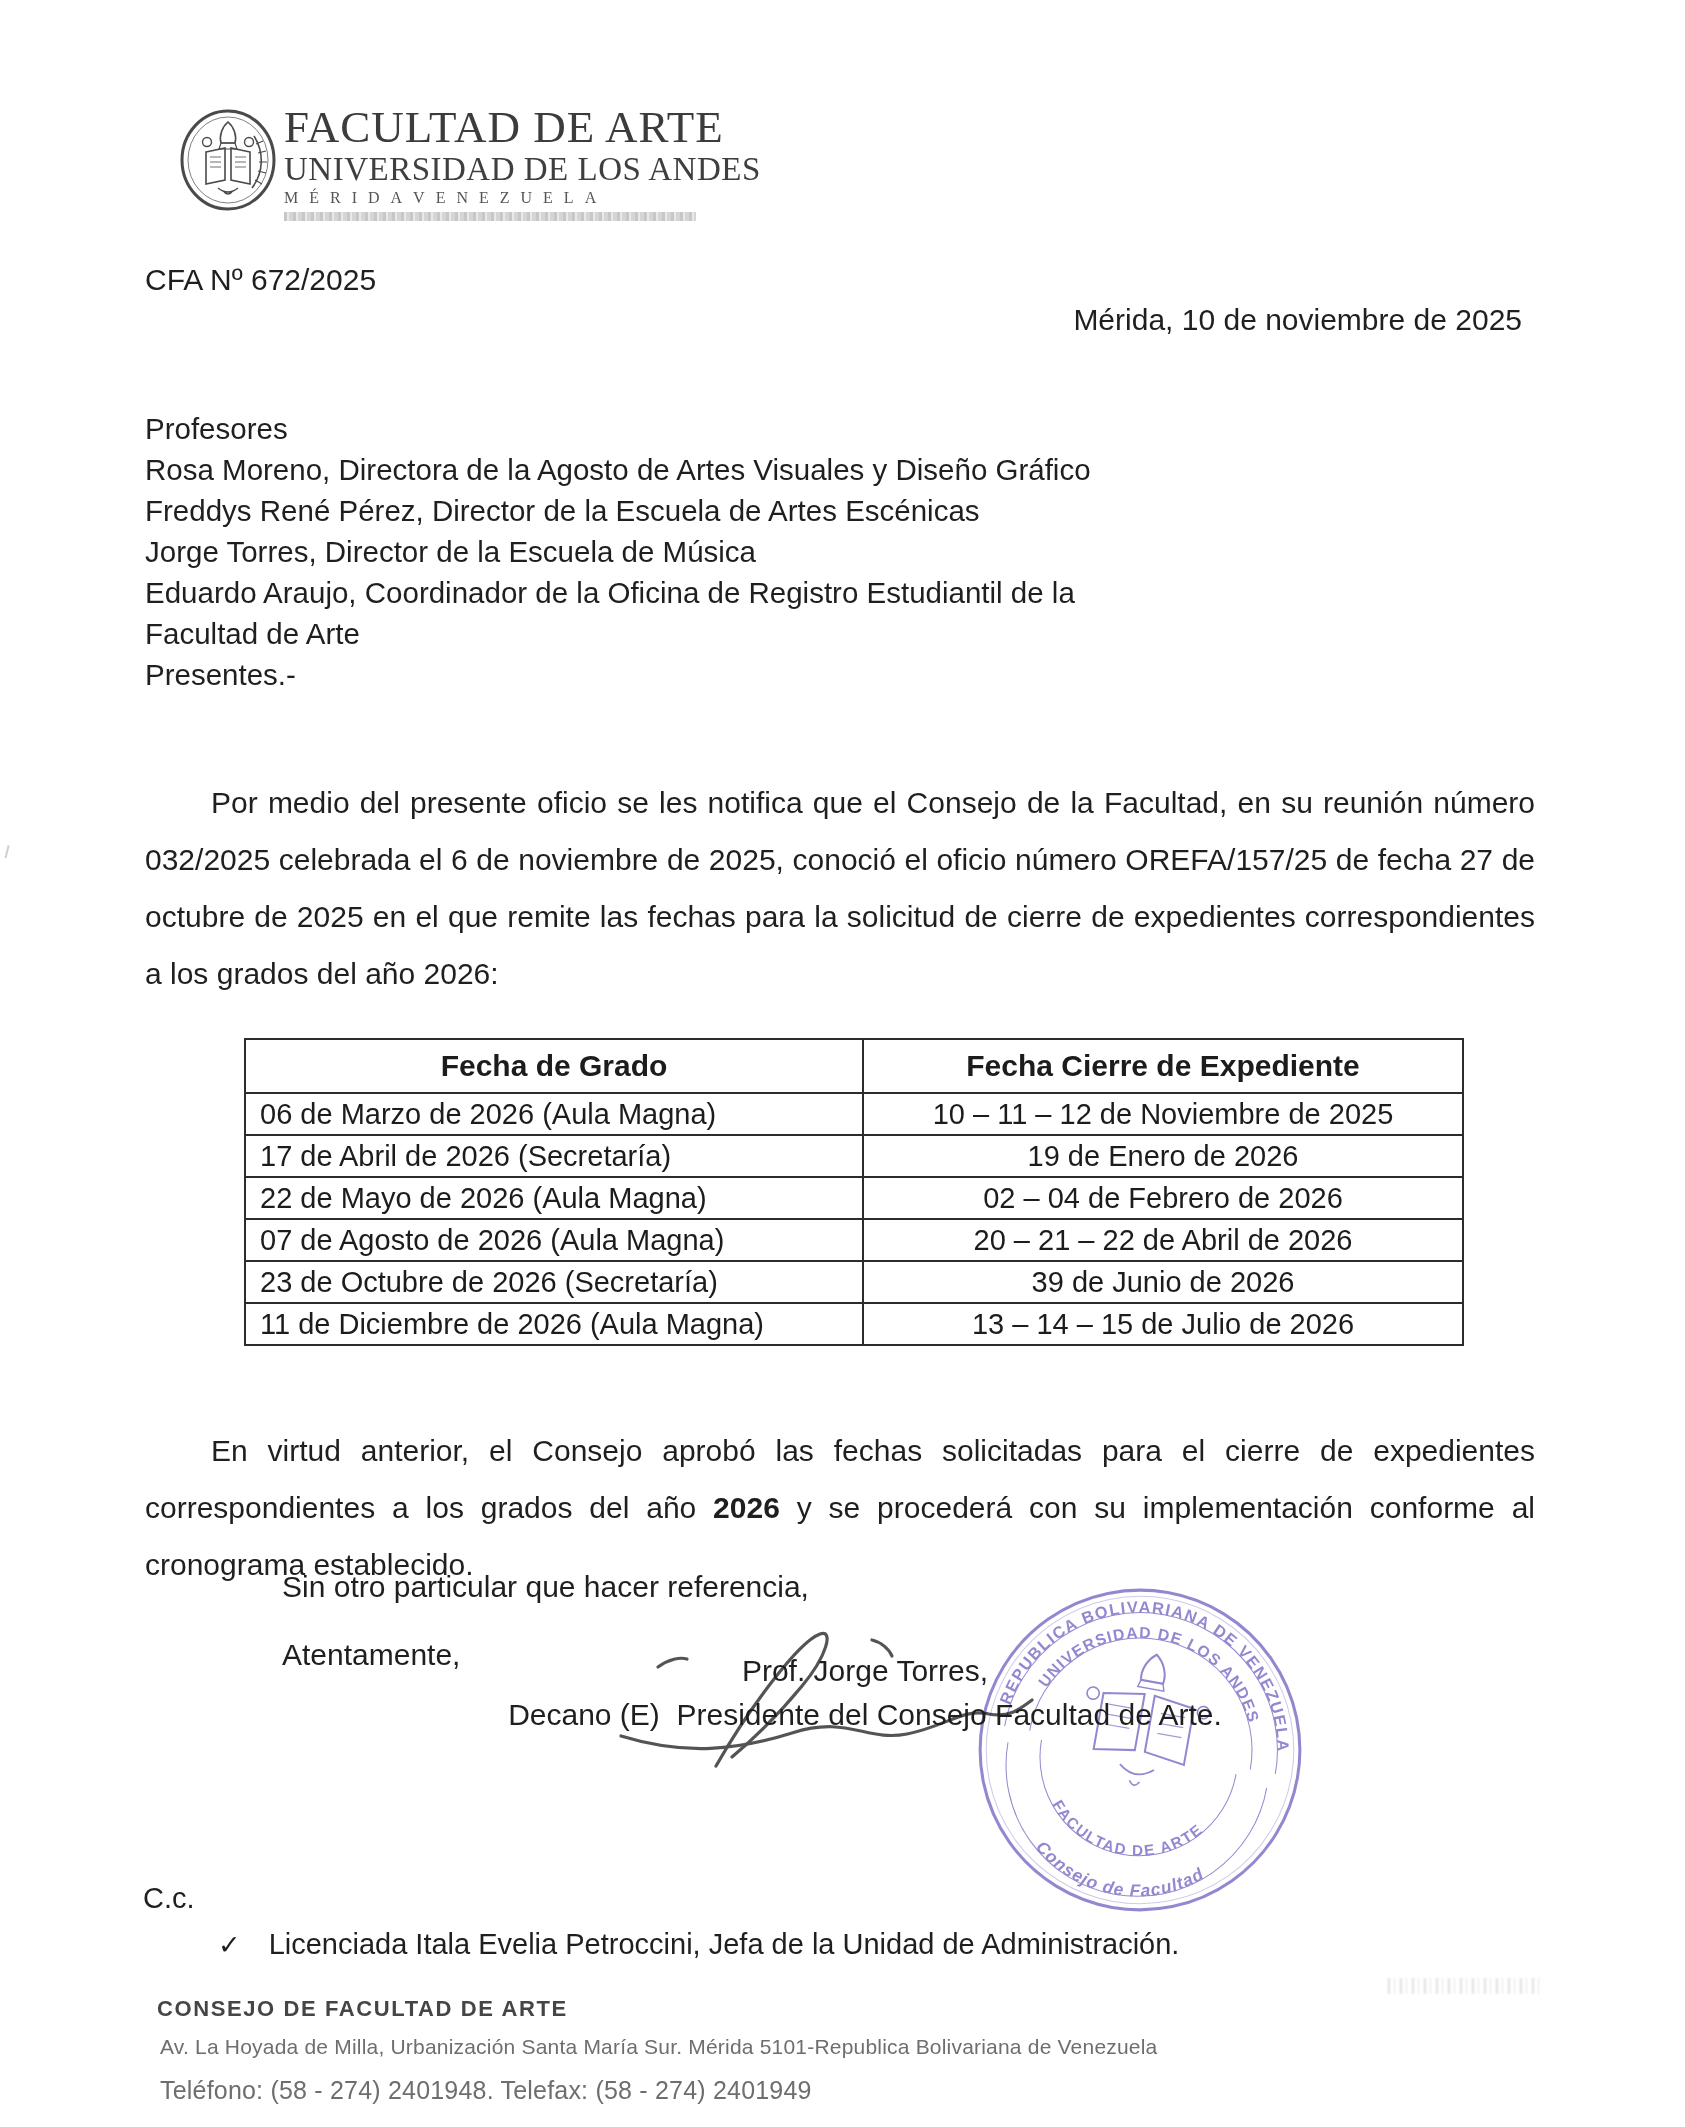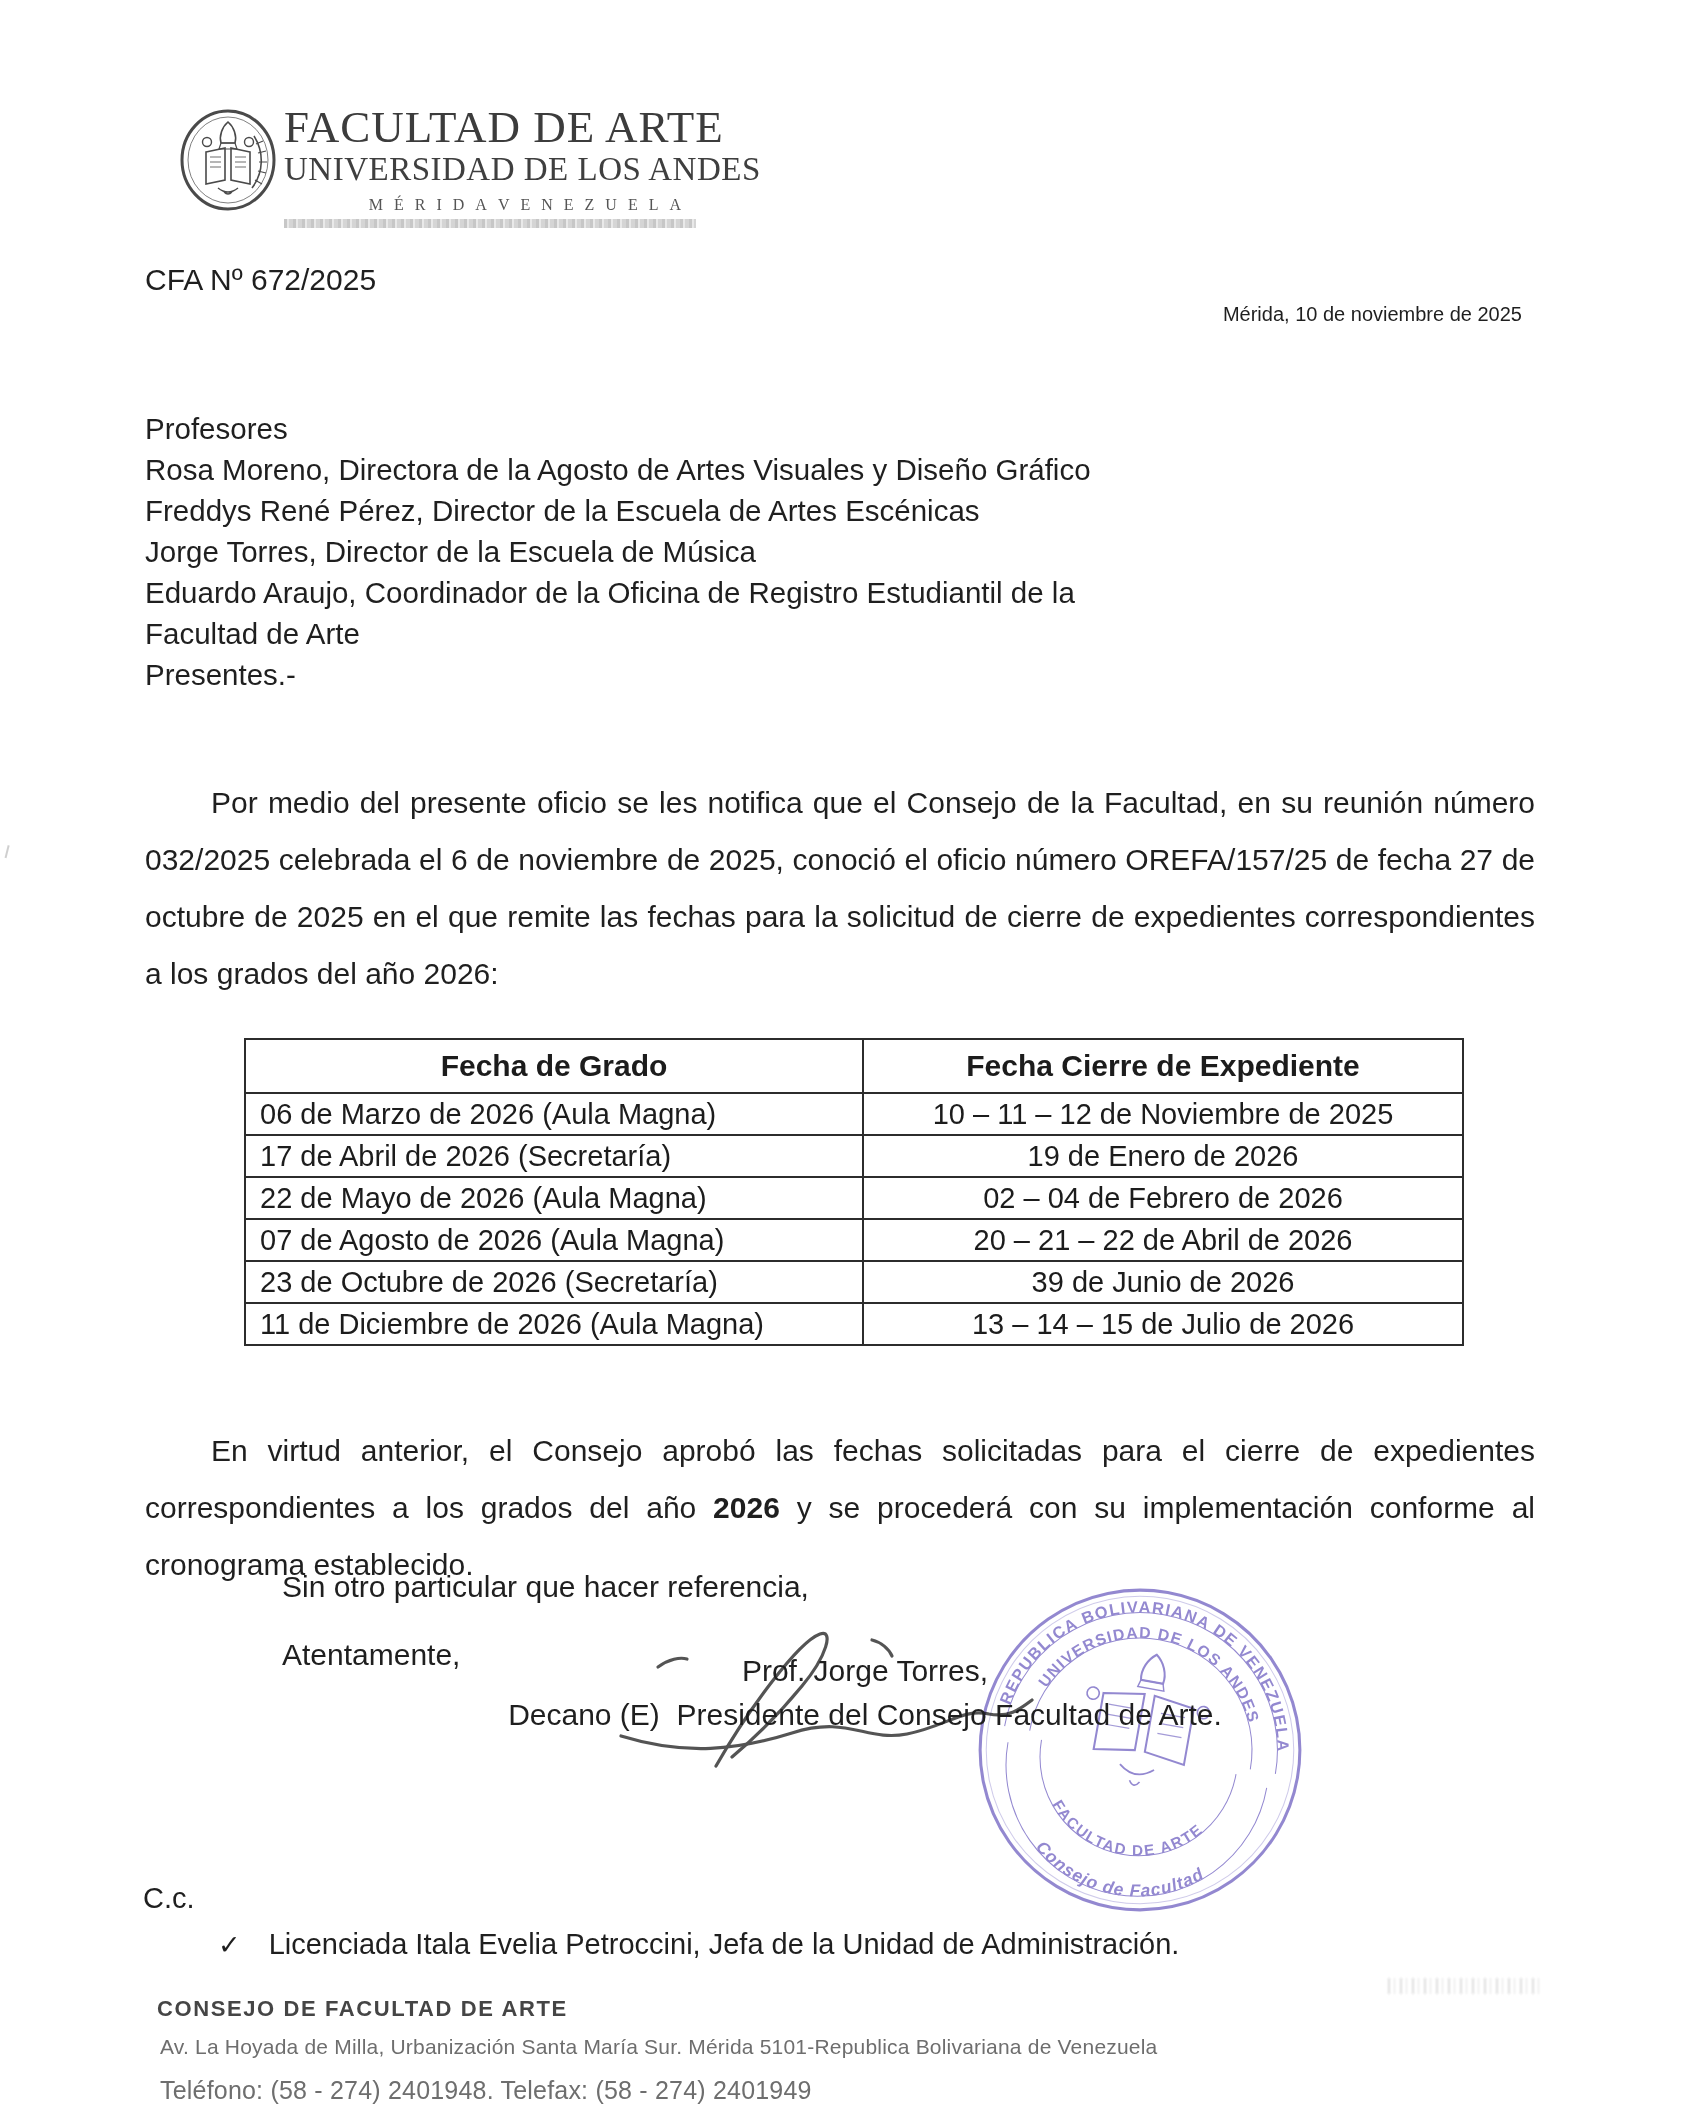--- a/index.html
+++ b/index.html
@@ -15,30 +15,30 @@
   .crest{left:178px;top:108px;width:100px;height:104px;}
   .lh-text{left:284px;top:104px;width:420px;}
   .lh-faculty{
     font-family:"Liberation Serif","DejaVu Serif",serif;
     font-size:45px;letter-spacing:1px;color:#3c3c3c;line-height:46px;white-space:nowrap;
   }
   .lh-univ{
     font-family:"Liberation Serif","DejaVu Serif",serif;
     font-size:33px;letter-spacing:.5px;color:#3f3f3f;line-height:38px;white-space:nowrap;
   }
-  .lh-city-row{display:flex;justify-content:flex-end;width:408px;margin-top:8px;
+  .lh-city-row{display:flex;justify-content:flex-start;width:408px;margin-top:1px;
     font-family:"Liberation Serif","DejaVu Serif",serif;
     font-size:16px;color:#555;letter-spacing:11px;}
   .lh-band{width:412px;height:9px;margin-top:5px;opacity:.55;
     background:repeating-linear-gradient(90deg,#9a9a9a 0 3px,#d8d8d8 3px 5px,#b3b3b3 5px 9px);
     filter:blur(.4px);}
 
   
   .ref{left:145px;top:263px;font-size:30px;}
-  .dateline{top:303px;right:163px;font-size:20px;}
+  .dateline{top:303px;right:163px;font-size:30px;}
 
   
   .recipients{left:145px;top:408px;font-size:29.5px;line-height:41px;}
 
   
   .para{left:145px;width:1390px;font-size:30px;line-height:57px;text-align:justify;}
   .p1{top:744px;text-indent:66px;}
   .p2{top:1392px;text-indent:66px;}
   .closing1{left:282px;top:1570px;font-size:30px;}
   .closing2{left:282px;top:1638px;font-size:30px;}

